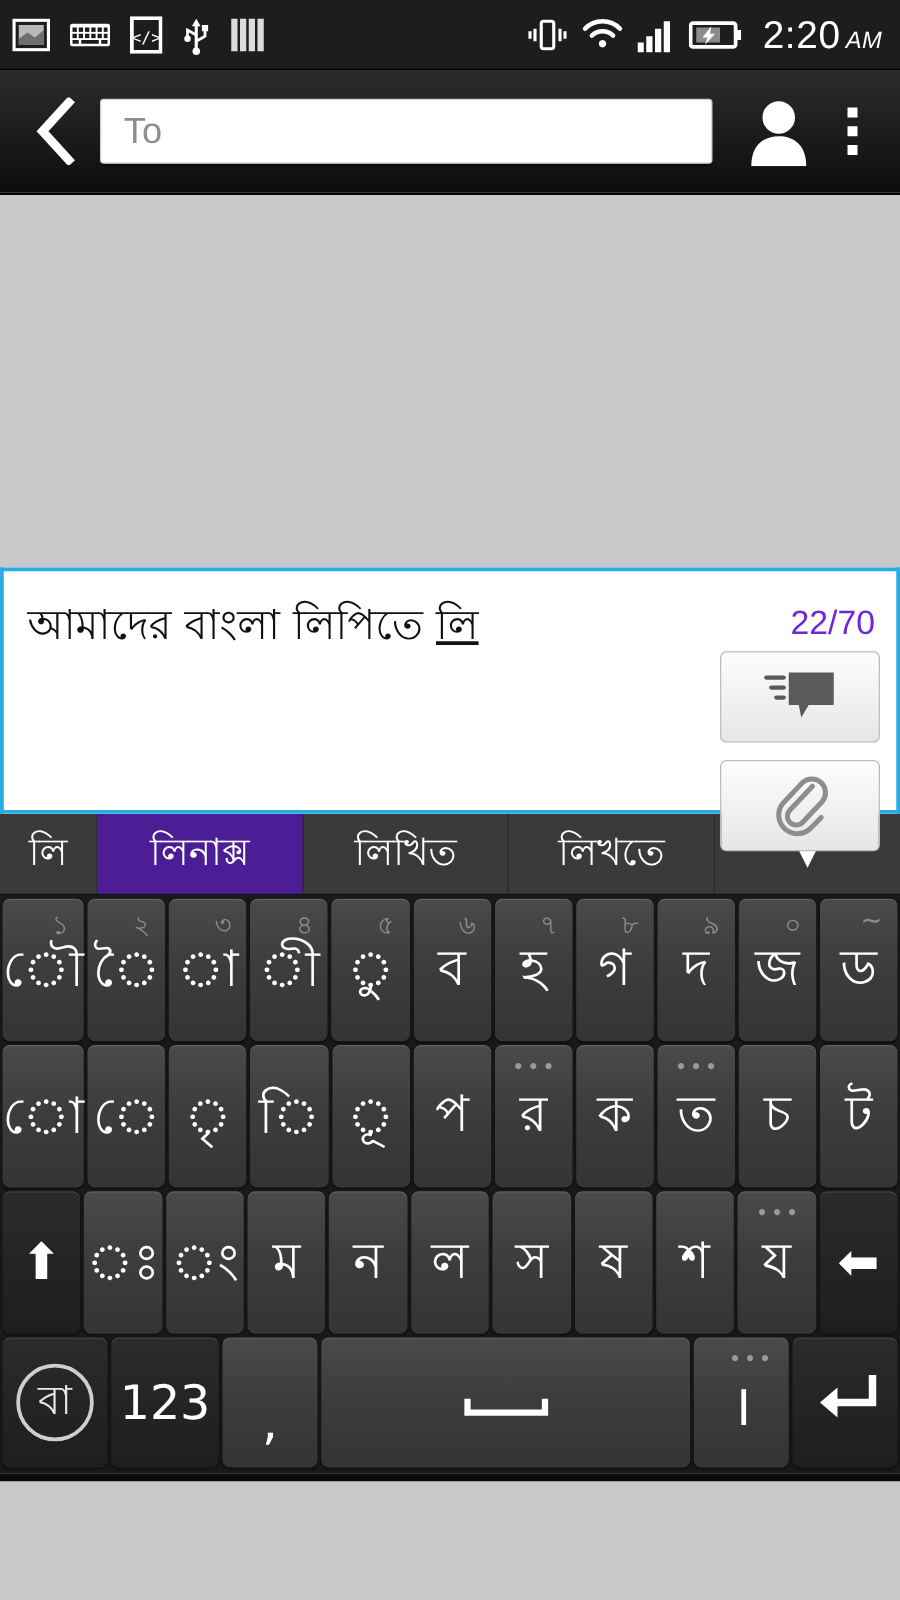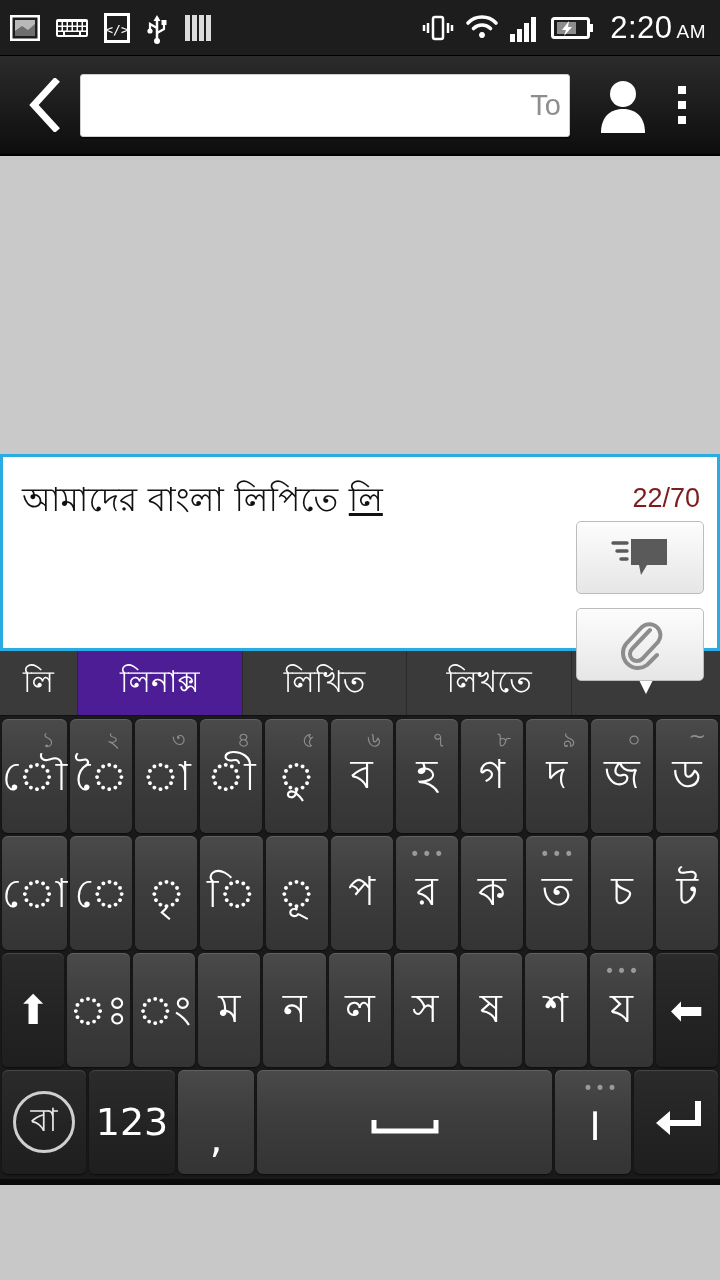--- a/index.html
+++ b/index.html
@@ -15,35 +15,35 @@
   .statusbar {
     height: 56px; background: #1d1d1d; display: flex;
     align-items: center; justify-content: space-between;
     padding: 0 14px 0 10px; border-bottom: 1px solid #000;
   }
   .sb-left, .sb-right { display: flex; align-items: center; }
   .sb-left { gap: 16px; }
   .sb-right { gap: 11px; }
   .sb-ico { display: flex; align-items: center; justify-content: center; }
   .clock { color: #fff; font-size: 31px; letter-spacing: .5px; margin-left: 6px; }
-  .clock .ampm { font-size: 19px; margin-left: 4px; }
+  .clock .ampm { font-size: 19px; margin-left: 4px; font-style: italic; }
 
   
   .appbar {
     height: 100px;
     background: linear-gradient(#2b2b2b 0%, #1b1b1b 55%, #0d0d0d 100%);
     display: flex; align-items: center; padding: 0 16px 0 18px;
     border-bottom: 2px solid #000;
   }
   .back-btn { width: 54px; height: 62px; display: flex; align-items: center; justify-content: center; }
   .to-field {
-    flex: 1; height: 63px; margin: 0 16px 0 8px;
+    flex: 1; height: 52px; margin: 0 16px 0 8px;
     background: #fff; border: 1px solid #cfcfcf; border-radius: 3px;
     box-shadow: 0 2px 0 rgba(0,0,0,.45);
-    display: flex; align-items: center; padding: 0 8px; justify-content: flex-end;
+    display: flex; align-items: center; padding: 0 18px;
   }
   .to-field .ph { color: #8e8e8e; font-size: 29px; }
   .person-btn { width: 74px; height: 72px; display: flex; align-items: center; justify-content: center; }
   .overflow-btn { width: 44px; height: 72px; display: flex; flex-direction: column;
     align-items: center; justify-content: center; gap: 7px; }
   .overflow-btn i { width: 8px; height: 8px; background: #fff; display: block; }
 
   
   .thread { height: 298px; background: #c9c9c9; }
 
@@ -58,21 +58,21 @@
   }
   .compose::before { left: 0; } .compose::after { right: 0; }
   .compose-text {
     position: absolute; left: 22px; top: 22px; right: 160px;
     font-size: 33px; color: #111; line-height: 1.3;
     font-family: "DejaVu Sans", "Liberation Sans", sans-serif;
   }
   .compose-text .composing { text-decoration: underline; }
   .counter {
     position: absolute; right: 20px; top: 26px;
-    font-size: 27px; color: #7f1d1d;
+    font-size: 27px; color: #6d28d9;
   }
   .side-btns { position: absolute; right: 16px; top: 64px; display: flex; flex-direction: column; gap: 14px; }
   .sbtn {
     width: 128px; height: 73px; border: 1px solid #bcbcbc; border-radius: 5px;
     background: linear-gradient(#fdfdfd, #e6e6e6);
     display: flex; align-items: center; justify-content: center;
   }
 
   
   .suggest {

